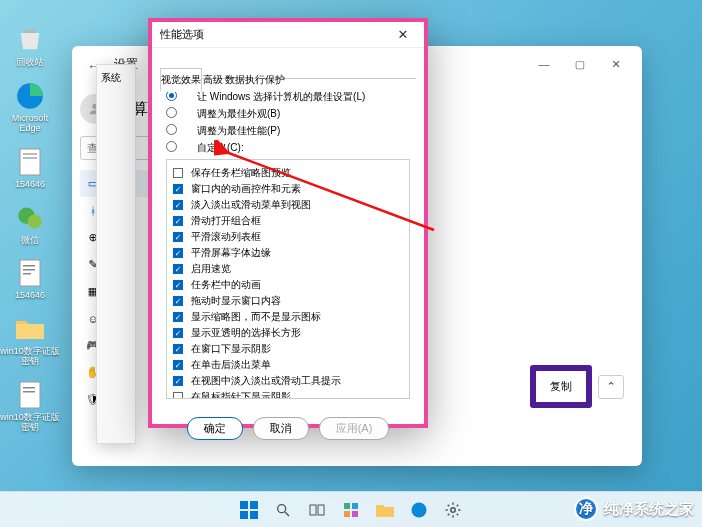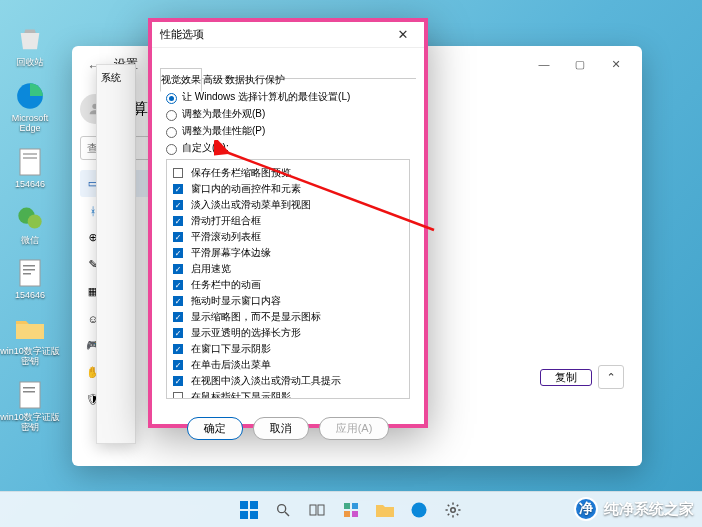--- a/index.html
+++ b/index.html
@@ -24,37 +24,37 @@
 .avatar{width:30px;height:30px;border-radius:50%;background:#e2e2e2;display:flex;align-items:center;justify-content:center;color:#888}
 .search-box{width:100%;height:24px;border:1px solid #ccc;border-radius:3px;padding:0 6px;font-size:11px;margin-bottom:10px}
 .nav-list{list-style:none}
 .nav-item{display:flex;align-items:center;gap:6px;padding:6px 6px;font-size:11px;border-radius:3px;cursor:pointer}
 .nav-item.active{background:#eaf2fb;color:#1a5fb4}
 .nav-icon{width:14px;height:14px;display:flex;align-items:center;justify-content:center}
 .settings-right{flex:1;padding:12px 18px;font-size:11px;color:#333}
 .sr-value{color:#555;margin:6px 0}
 .link{color:#0067c0;cursor:pointer;margin-top:12px;display:inline-block}
 .copy-row{display:flex;align-items:center;gap:6px;justify-content:flex-end;margin-top:40px}
-.copy-btn{padding:0 14px;border:1px solid #4c1d95;border-radius:3px;background:#fff;font-size:11px;cursor:pointer}
+.copy-btn{padding:8px 14px;border:6px solid #4c1d95;border-radius:3px;background:#fff;font-size:11px;cursor:pointer}
 .caret-btn{width:26px;height:24px;border:1px solid #ccc;border-radius:3px;background:#fff;display:flex;align-items:center;justify-content:center;cursor:pointer}
 
 
 .sys-win{position:absolute;left:96px;top:64px;width:40px;height:380px;background:#f8f8f8;border:1px solid #ddd;box-shadow:0 4px 16px rgba(0,0,0,.2)}
 
 
 .perf-win{position:absolute;left:148px;top:18px;width:280px;height:410px;background:#fff;border:4px solid #ec4899;box-shadow:0 10px 40px rgba(0,0,0,.35)}
 .perf-tb{height:26px;display:flex;align-items:center;padding:0 8px;font-size:11px;border-bottom:1px solid #eee}
 .perf-tb .spacer{flex:1}
 .perf-close{width:26px;height:20px;display:flex;align-items:center;justify-content:center;cursor:pointer;font-size:13px;color:#333}
 .tabs{display:flex;border-bottom:1px solid #ccc;margin:6px 8px 0}
 .tab{padding:4px 0;font-size:10px;border:1px solid transparent;border-bottom:none;cursor:pointer;position:relative;top:14px}
 .tab.active{border-color:#ccc;background:#fff;border-bottom:1px solid #fff}
 .perf-body{padding:8px 14px;font-size:10px}
 .desc{margin:4px 0 8px;color:#000}
-.radio-row{display:flex;align-items:flex-end;gap:5px;margin:3px 0;cursor:pointer}
+.radio-row{display:flex;align-items:flex-start;gap:20px;margin:3px 0;cursor:pointer}
 .radio{width:11px;height:11px;border:1px solid #666;border-radius:50%;display:flex;align-items:center;justify-content:center}
 .radio.checked{border-color:#0067c0}
 .radio.checked::after{content:"";width:5px;height:5px;border-radius:50%;background:#0067c0}
 .opts-box{border:1px solid #ccc;padding:4px 6px;margin-top:4px;height:240px;overflow:hidden}
 .chk-row{display:flex;align-items:center;gap:8px;margin:2px 0;font-size:10px;cursor:pointer}
 .chk{width:10px;height:10px;border:1px solid #666;display:flex;align-items:center;justify-content:center;font-size:8px;color:#fff}
 .chk.checked{background:#0067c0;border-color:#0067c0}
 .perf-btns{display:flex;justify-content:center;gap:10px;padding:10px 0}
 .btn{padding:3px 16px;border:1px solid #aaa;background:#fdfdfd;font-size:11px;cursor:pointer;border-radius:11px}
 .btn.disabled{color:#aaa;cursor:default}

